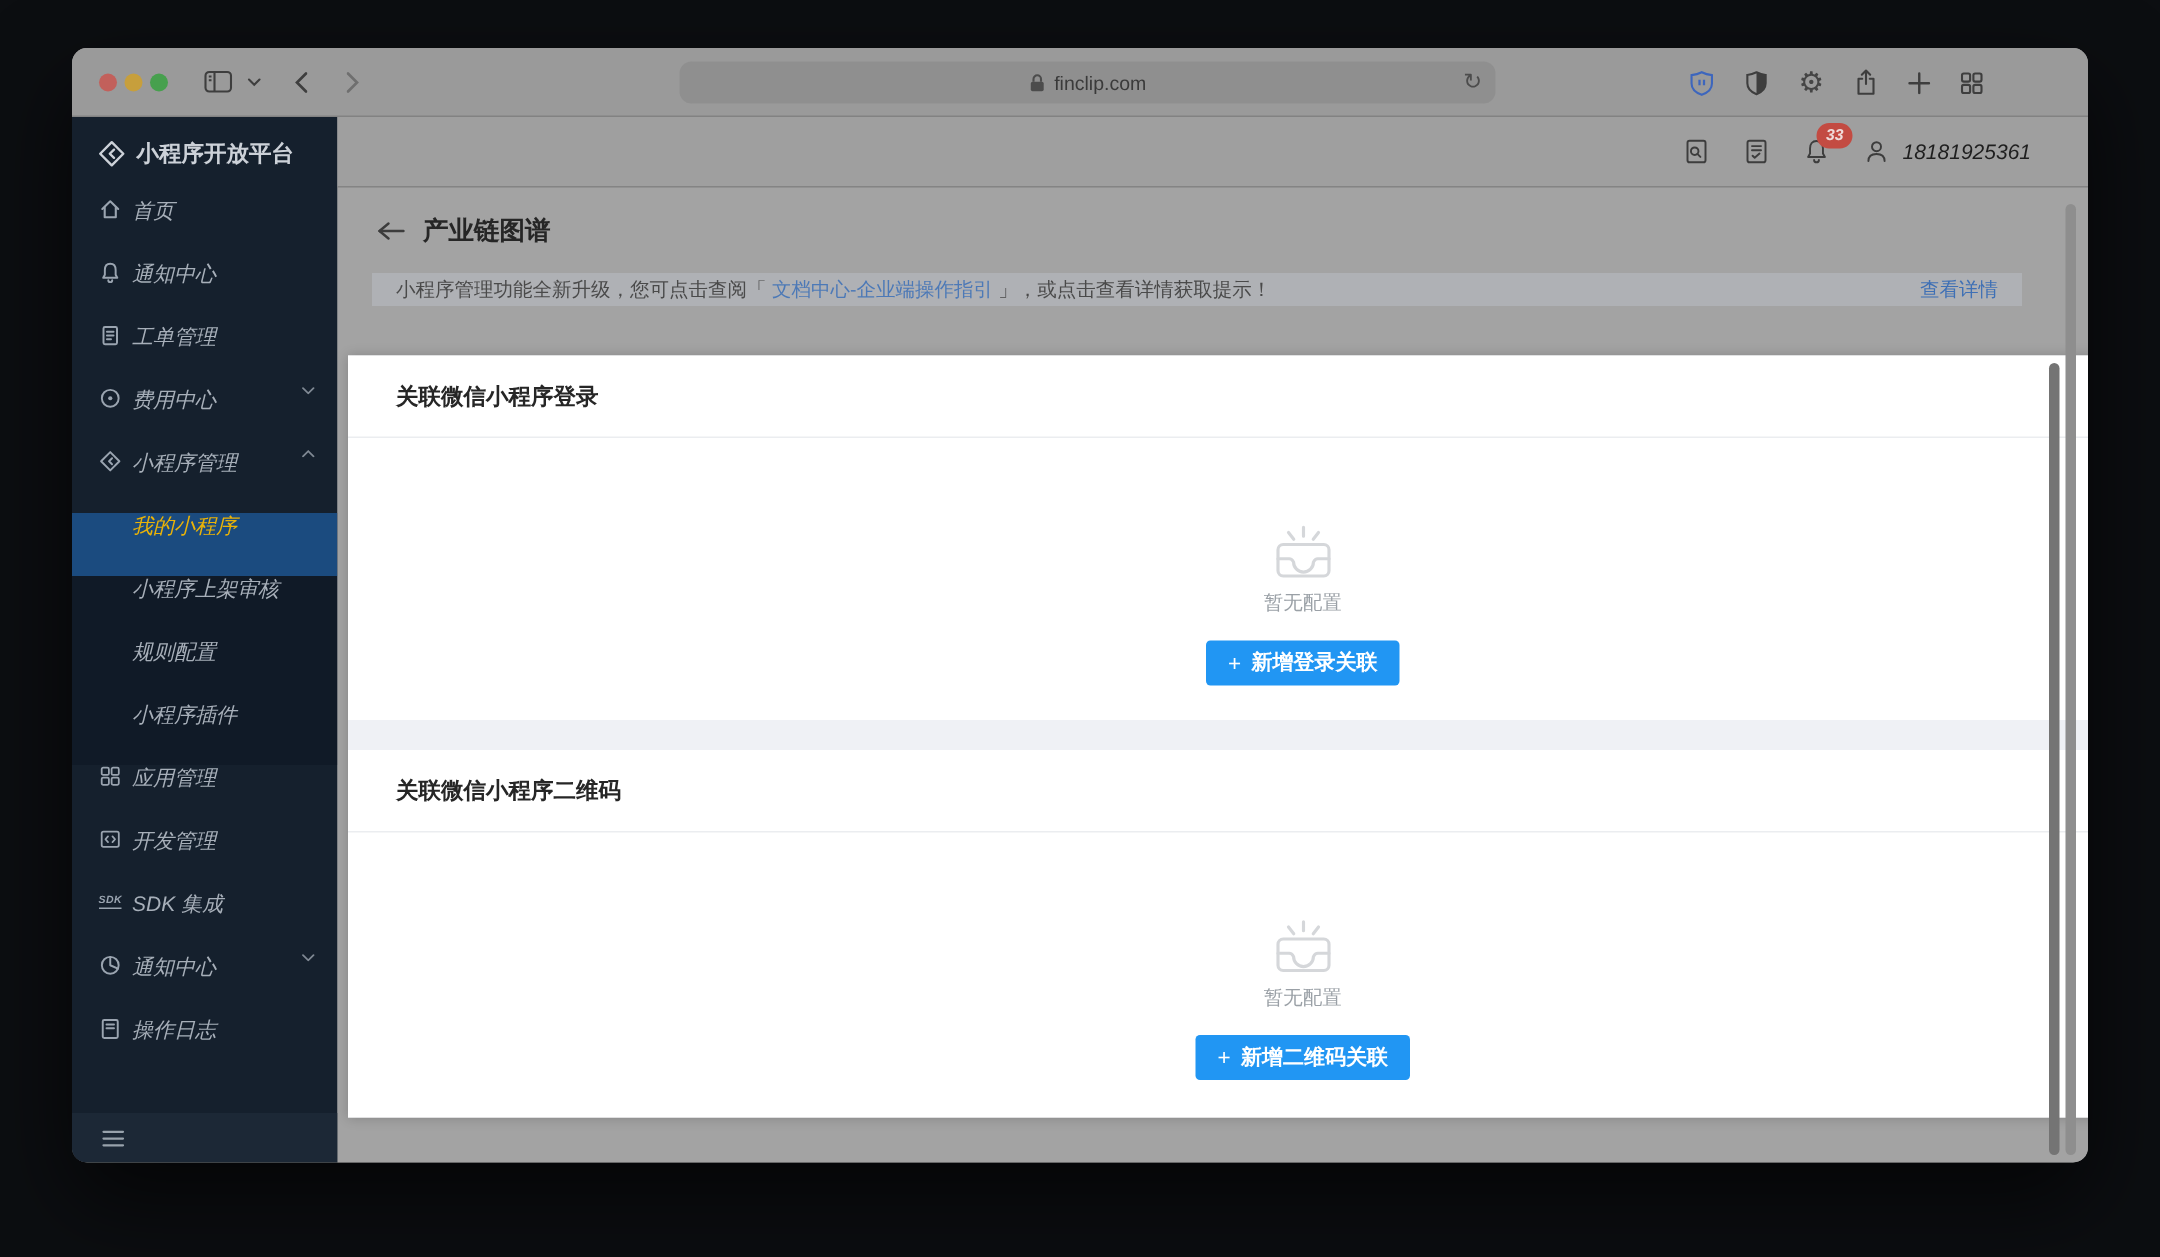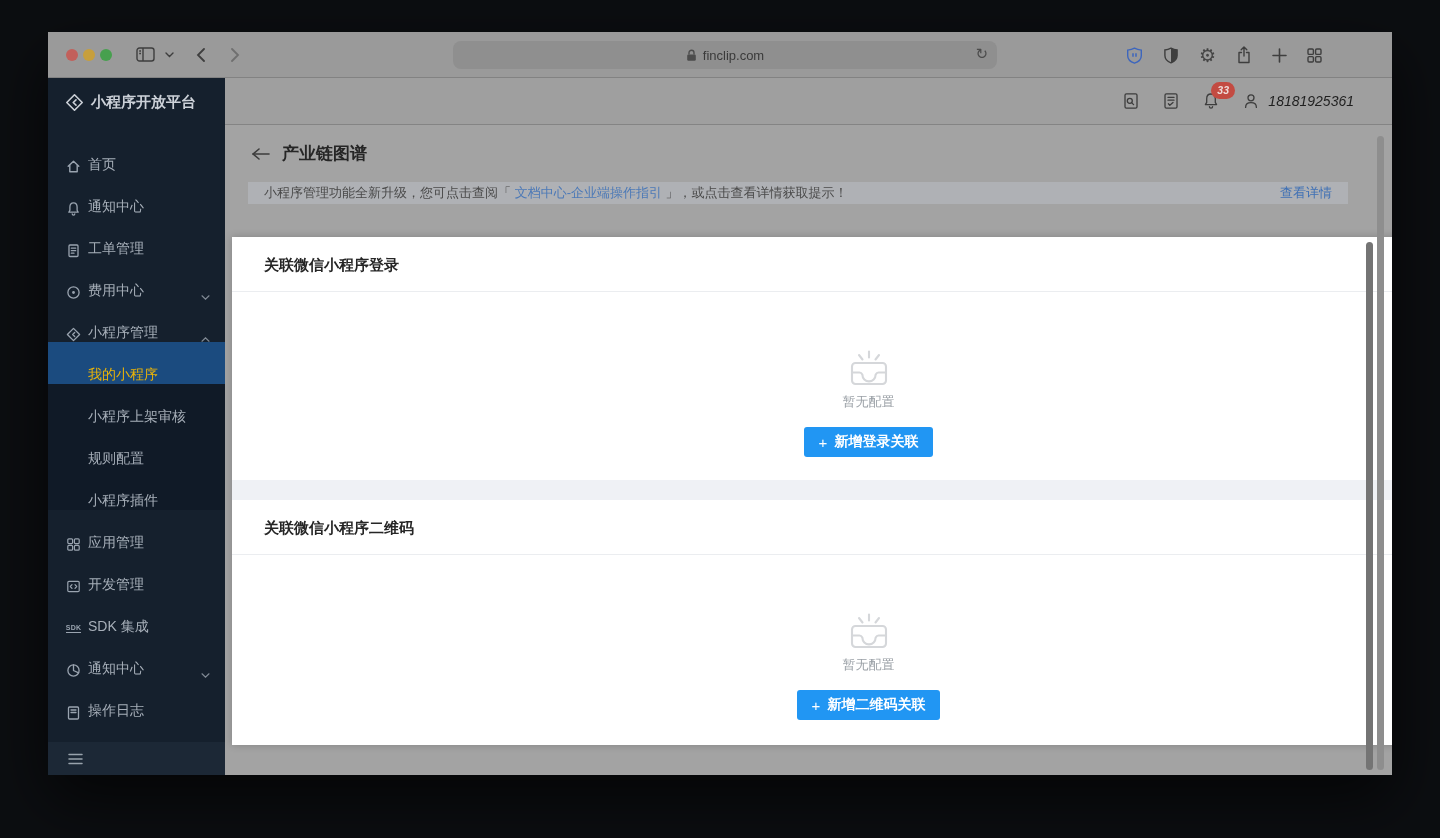--- a/index.html
+++ b/index.html
@@ -1,20 +1,20 @@
 <!DOCTYPE html>
 <html><head>
 <meta charset="utf-8">
 <style>
   * { margin:0; padding:0; box-sizing:border-box; }
   html,body { width:1440px; height:838px; }
   body { font-family:"Liberation Sans","DejaVu Sans",sans-serif; background:#0c0e11; position:relative; overflow:hidden; }
 
   .window { position:absolute; left:48px; top:32px; width:1344px; height:743px;
-            border-radius:0; overflow:hidden; background:#a3a3a3;
+            border-radius:10px; overflow:hidden; background:#a3a3a3;
             box-shadow:0 25px 60px rgba(0,0,0,.65); }
 
   
   .toolbar { height:46px; background:#9a9a9a; border-bottom:1px solid #828282;
              display:flex; align-items:center; position:relative; padding-left:18px; }
   .traffic { display:flex; gap:5px; align-items:center; }
   .tl { width:12px; height:12px; border-radius:50%; display:inline-block; }
   .tl.red { background:#c2605b; } .tl.yellow { background:#c79f3c; } .tl.green { background:#47a04e; }
   .tbtn { background:none; border:none; color:#3e3e3e; display:flex; align-items:center; cursor:pointer; padding:0; }
   .tbtn.dim { color:#6f6f6f; }
@@ -28,22 +28,22 @@
   .gear-glyph { font-size:19px; line-height:1; color:#454545; cursor:pointer; }
 
   
   .app { display:flex; height:697px; }
 
   
   .sidebar { width:177px; flex:none; background:#15202d; position:relative; overflow:hidden; }
   .logo { height:48px; display:flex; align-items:center; padding-left:17px; gap:7px;
           color:#ccd1d8; font-size:15px; font-weight:bold; }
   nav { padding-top:6px; }
-  .nav-item { height:42px; display:flex; align-items:flex-end; padding:0 15px 0 18px;
-              color:#a7afb9; font-size:14px; cursor:pointer; white-space:nowrap; }
+  .nav-item { height:42px; display:flex; align-items:flex-start; padding:0 15px 0 18px;
+              color:#a7afb9; font-size:14px; cursor:pointer; white-space:nowrap;font-style:italic; }
   .nav-item .nico { width:15px; height:15px; margin-right:7px; display:flex; align-items:center; justify-content:center; color:#9aa4b0; }
   .chev { margin-left:auto; color:#7f8893; display:flex; }
   .nav-sub { background:#101a27; }
   .nav-item.sub { padding-left:40px; }
   .nav-item.sub.active { background:#1b4b7f; color:#eab308; }
   .sdk-glyph { font-size:7px; font-weight:bold; letter-spacing:.3px; border-bottom:1.3px solid currentColor; padding-bottom:1px; }
   .side-footer { position:absolute; left:0; right:0; bottom:0; height:33px; background:#1c2836;
                  display:flex; align-items:center; padding-left:20px; color:#98a2ac; cursor:pointer; z-index:3; }
 
   

